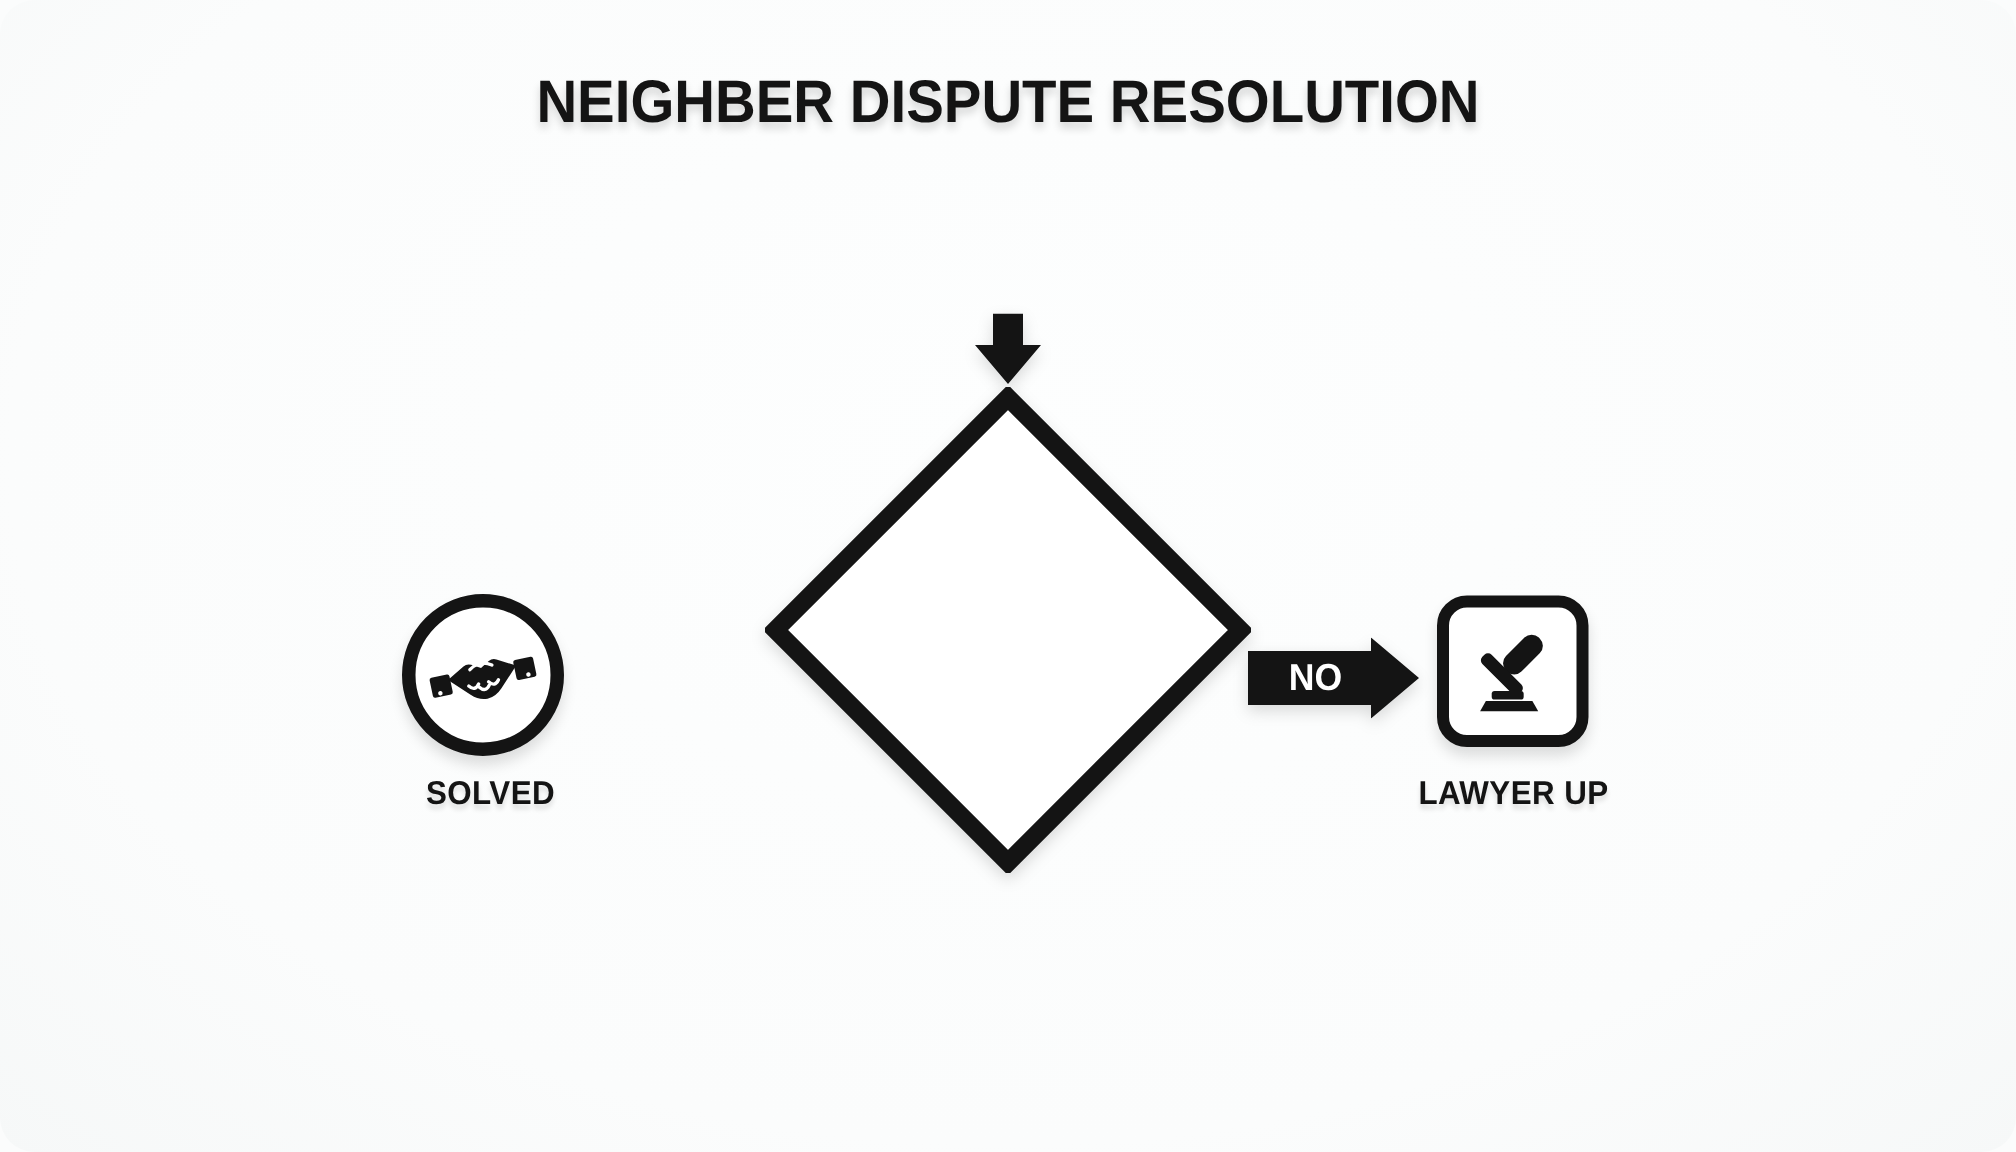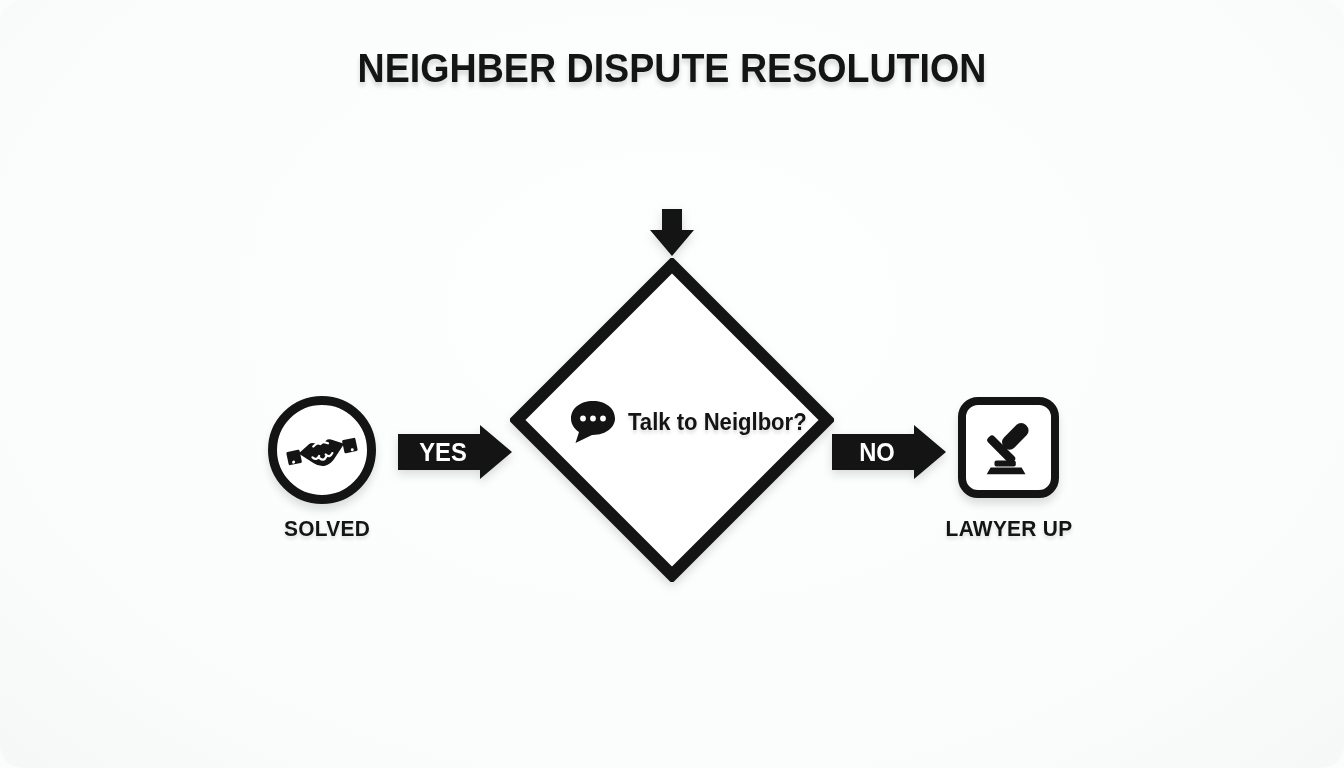--- a/index.html
+++ b/index.html
@@ -119,36 +119,21 @@
       <polygon class="ink" points="12,0 32,0 32,21 44,21 22,47 0,21 12,21"></polygon>
     </svg>
   </div>
 
   <div class="diamond-wrap shadowed">
     <svg viewBox="0 0 324 324" width="324" height="324" aria-hidden="true">
       <polygon points="162,7 317,162 162,317 7,162" fill="var(--shape-fill)" stroke="var(--ink)" stroke-width="12" stroke-linejoin="miter"></polygon>
     </svg>
   </div>
 
-  <div class="decision-content">
-    <svg class="bubble" viewBox="0 0 50 46" aria-hidden="true">
-      <path class="ink" d="M25 2 C12 2 3 9.5 3 19.5 c0 5.5 3 10.3 8 13.4 L7.5 44 24 35.9 c.4 0 .7 0 1 0 13 0 22 -7.5 22 -16.4 C47 9.5 38 2 25 2 z"></path>
-      <circle class="paper" cx="15" cy="19.5" r="2.9"></circle>
-      <circle class="paper" cx="25" cy="19.5" r="2.9"></circle>
-      <circle class="paper" cx="35" cy="19.5" r="2.9"></circle>
-    </svg>
-    <span class="decision-label">Talk to Neiglbor?</span>
-  </div>
 
-  <div class="arrow-right arrow-yes shadowed">
-    <svg viewBox="0 0 114 54" aria-hidden="true">
-      <polygon class="ink" points="0,9 82,9 82,0 114,27 82,54 82,45 0,45"></polygon>
-    </svg>
-    <span class="arrow-label">YES</span>
-  </div>
 
   <div class="circle-node">
     <svg viewBox="0 0 96 64" aria-hidden="true">
       <g transform="rotate(-12 48 34)">
         <rect class="ink" x="1" y="25" width="18" height="18" rx="2"></rect>
         <rect class="paper" x="6" y="38" width="4" height="4" rx="2"></rect>
         <rect class="ink" x="77" y="25" width="18" height="18" rx="2"></rect>
         <rect class="paper" x="86" y="38" width="4" height="4" rx="2"></rect>
         <path class="ink" d="M17 30 L33 21 q3.5 -2 7 0 l8 4.5 L56 21 q3.5 -2 7 0 L79 30 62 47 q-6.5 6.5 -14 6.5 T34 47 Z"></path>
         <path d="M34 39 q4.5 6 9 0 M43 42 q4.5 6 9 0 M52 39 q4.5 6 9 0" stroke="var(--shape-fill)" stroke-width="3" fill="none" stroke-linecap="round"></path>

